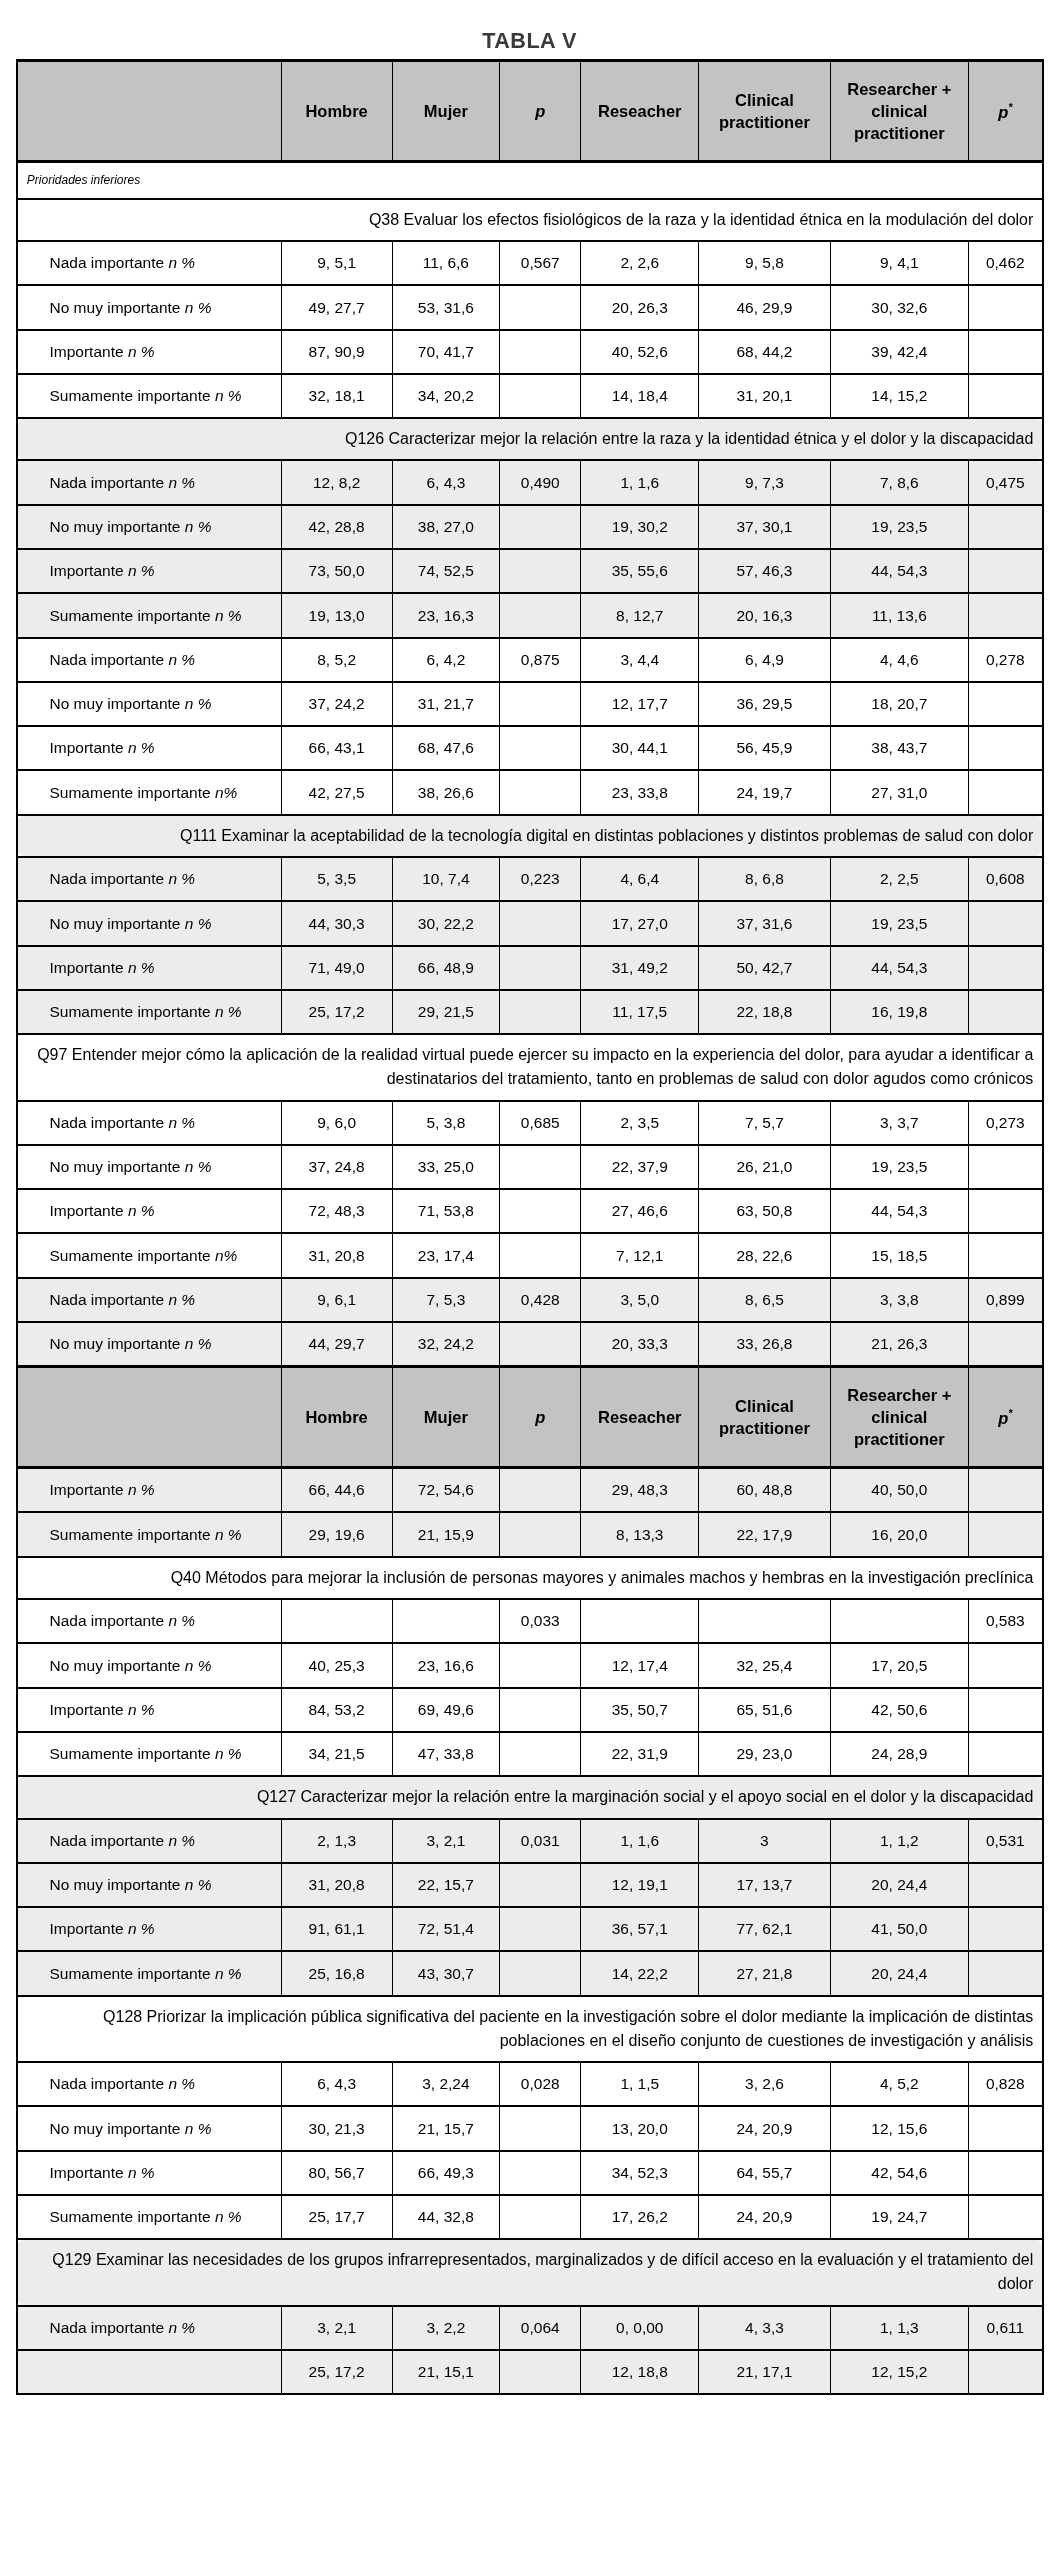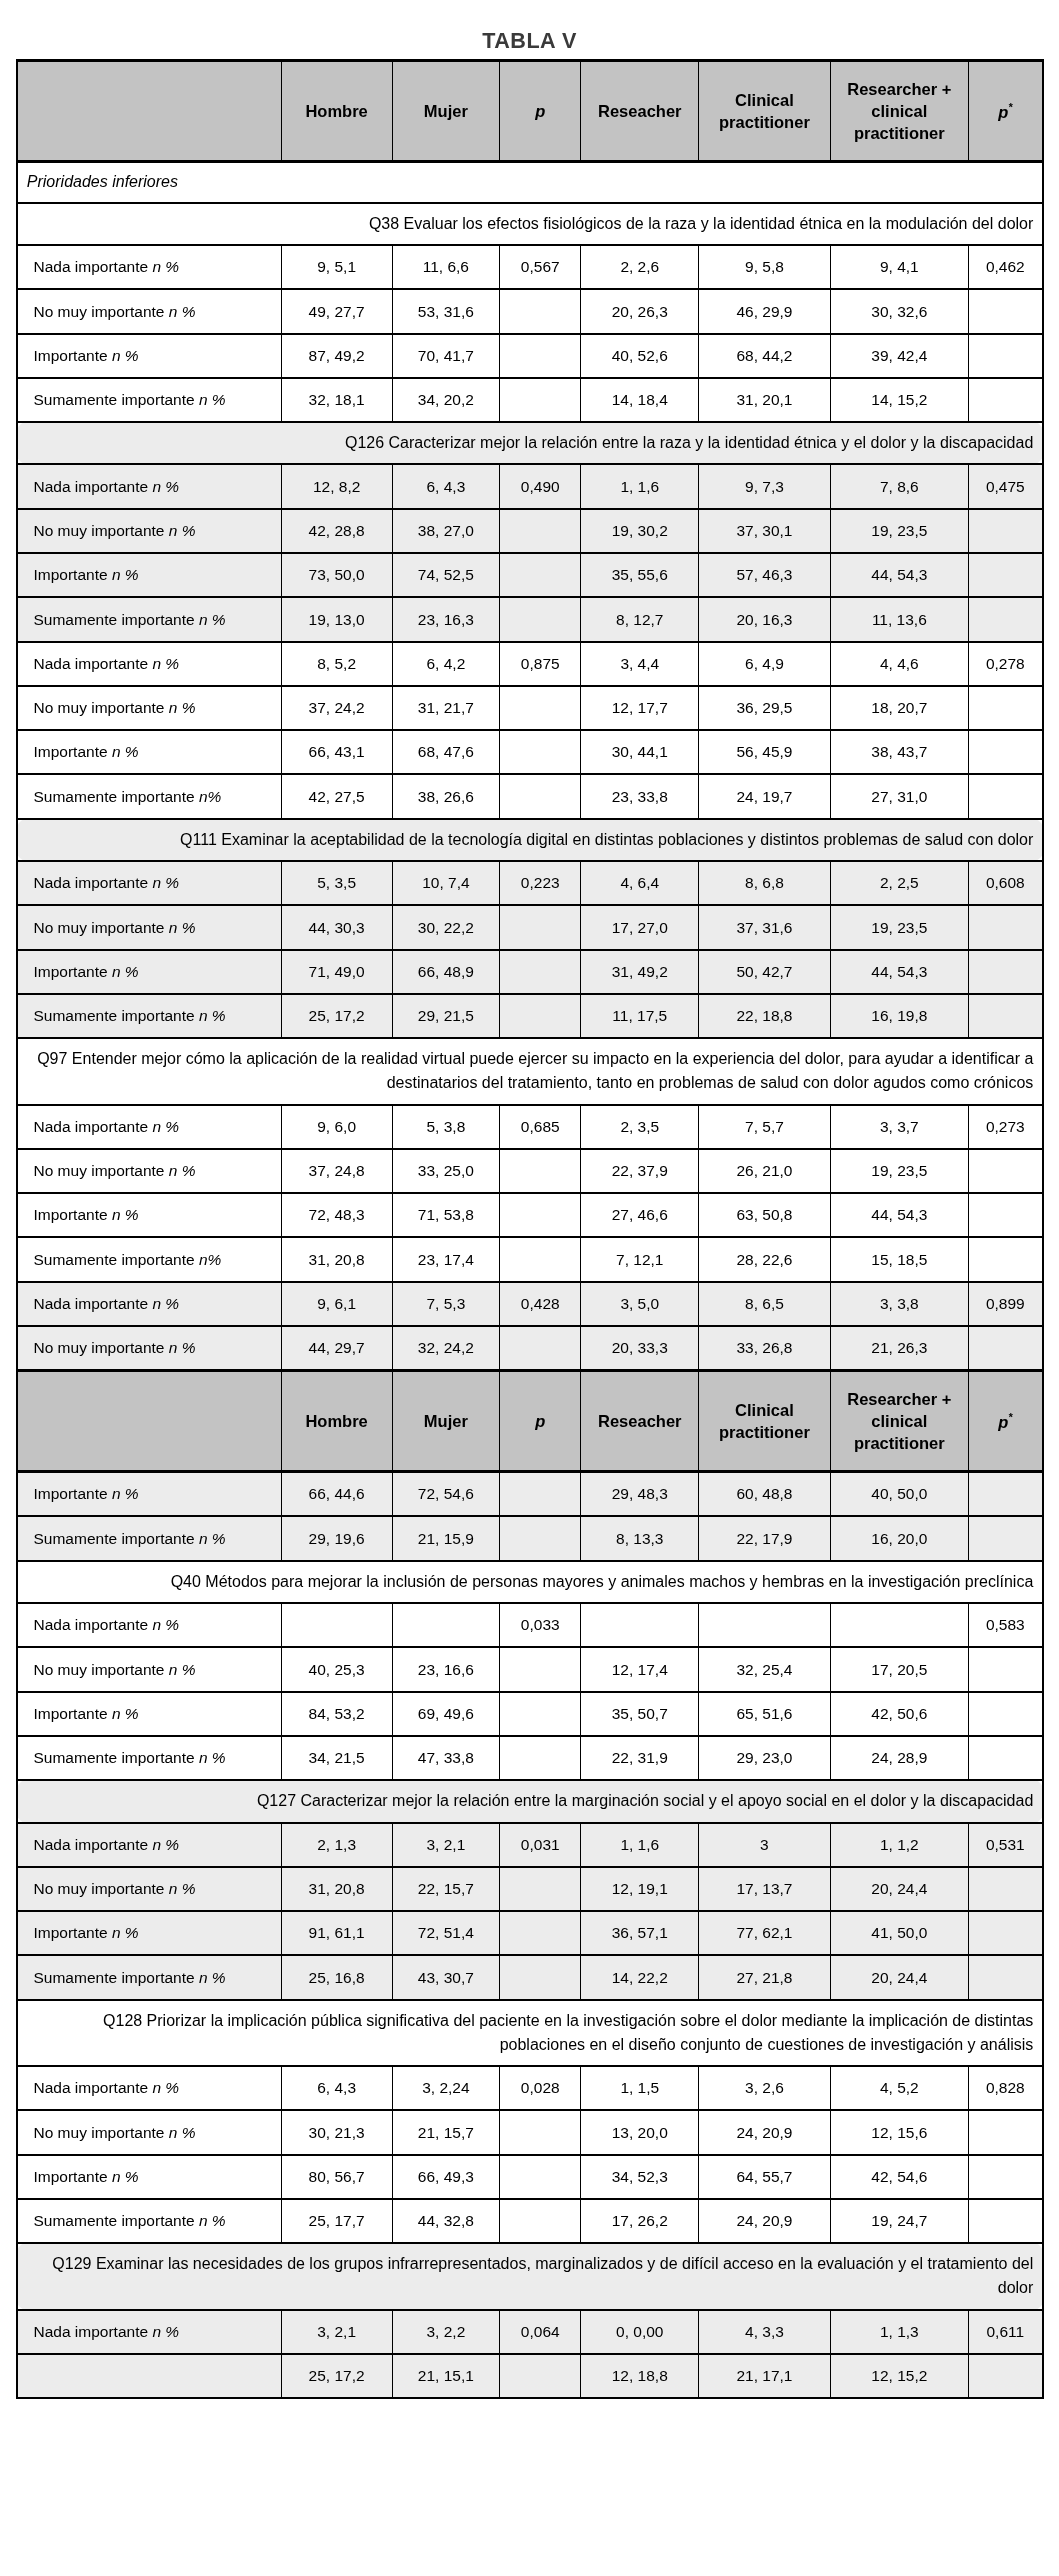--- a/index.html
+++ b/index.html
@@ -55,41 +55,41 @@
     vertical-align:middle;
     padding:15.5px 4.1px;
     line-height:1.35;
     border-top-width:3.1px;
     border-bottom-width:3.1px;
   }
   tr.header-row th.italic{font-style:italic;}
   tr.header-row th sup{font-size:0.65em;}
   tr.label-row td{
     font-style:italic;
-    font-size:16px;
+    font-size:12px;
     padding:10.3px 9.3px;
     text-align:left;
   }
   tr.q-row td{
     font-size:16px;
     padding:8.2px 8.2px;
     text-align:right;
     line-height:1.5;
     border-radius:10px;
   }
   tr.data-row td{
     font-size:15.5px;
     text-align:center;
     vertical-align:middle;
     padding:10.3px 3.1px;
     line-height:1.4;
   }
   tr.data-row td.label-cell{
     text-align:left;
-    padding-left:16px;
+    padding-left:32px;
     padding-right:6.2px;
   }
   .n-var{font-style:italic;}
   .shade-w{background:var(--white-bg);}
   .shade-g{background:var(--section-bg);}
 </style>
 </head>
 <body>
 
 <div class="title-block">
@@ -139,21 +139,21 @@
         <td class="value-cell">49, 27,7</td>
         <td class="value-cell">53, 31,6</td>
         <td class="value-cell"></td>
         <td class="value-cell">20, 26,3</td>
         <td class="value-cell">46, 29,9</td>
         <td class="value-cell">30, 32,6</td>
         <td class="value-cell"></td>
       </tr>
       <tr class="data-row shade-w">
         <td class="label-cell"><span>Importante</span> <span class="n-var">n %</span></td>
-        <td class="value-cell">87, 49,2</td>
+        <td class="value-cell">87, 90,9</td>
         <td class="value-cell">70, 41,7</td>
         <td class="value-cell"></td>
         <td class="value-cell">40, 52,6</td>
         <td class="value-cell">68, 44,2</td>
         <td class="value-cell">39, 42,4</td>
         <td class="value-cell"></td>
       </tr>
       <tr class="data-row shade-w">
         <td class="label-cell"><span>Sumamente importante</span> <span class="n-var">n %</span></td>
         <td class="value-cell">32, 18,1</td>

